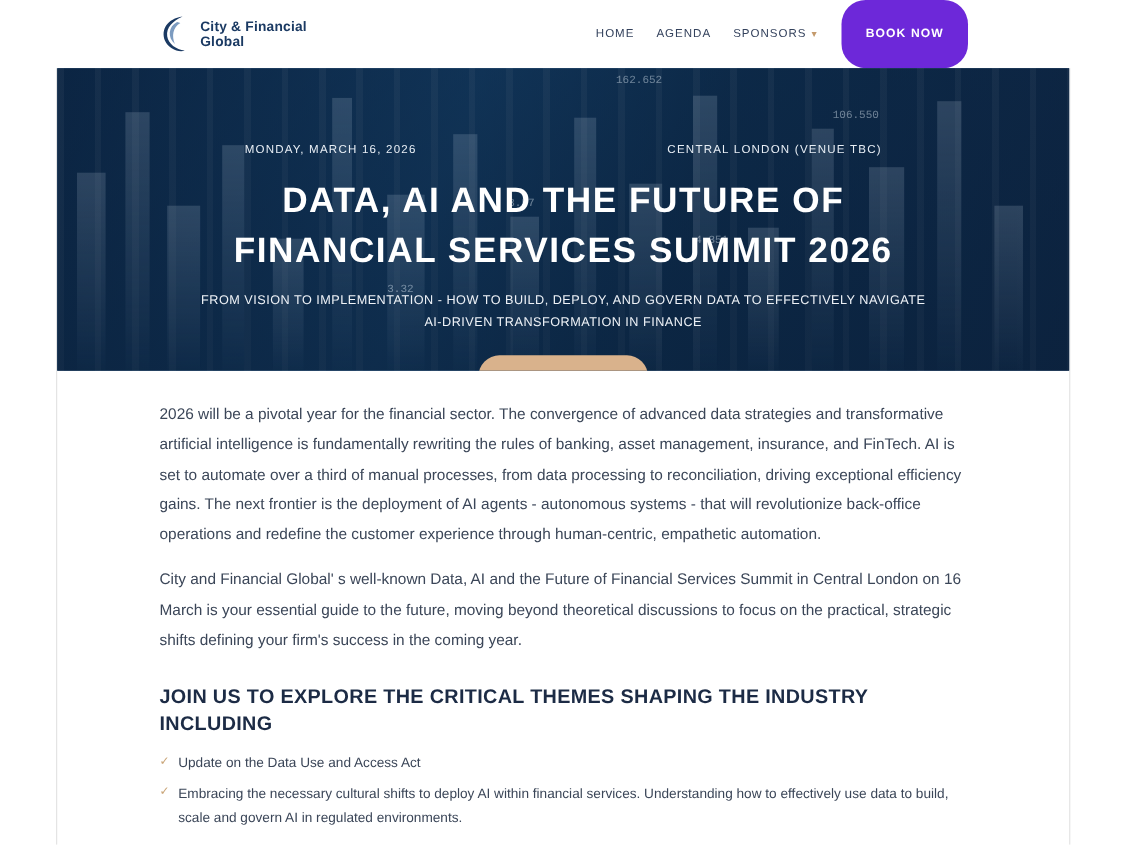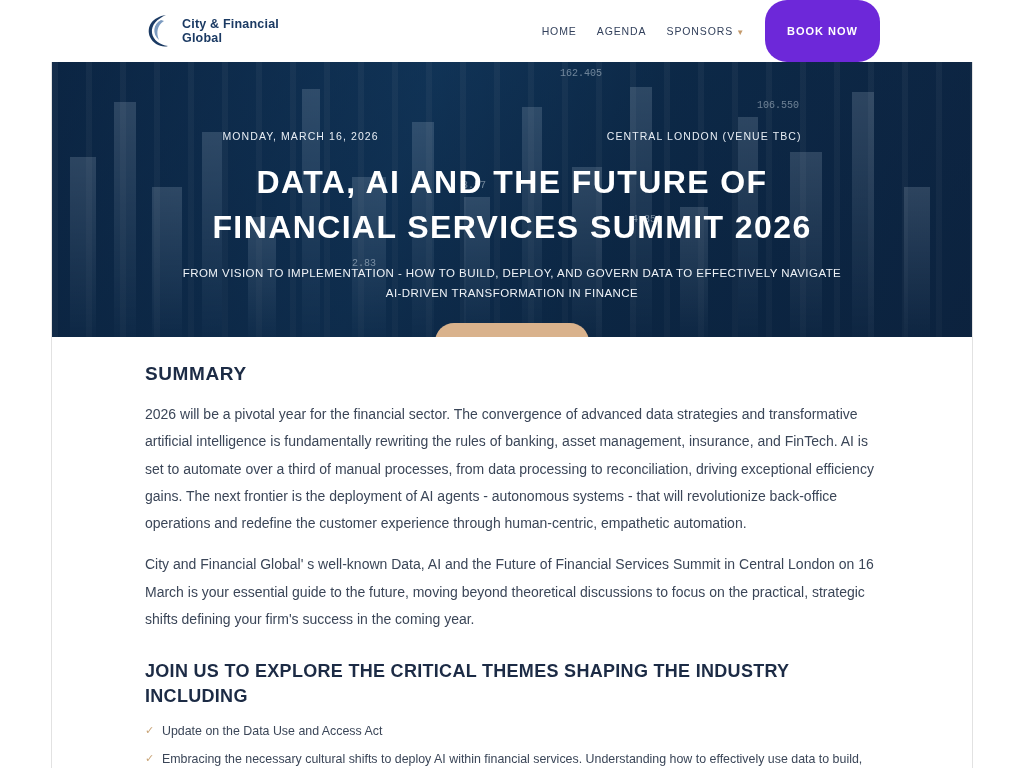--- a/index.html
+++ b/index.html
@@ -250,43 +250,42 @@
       <i style="left:470px; width:20px; height:230px;"></i>
       <i style="left:520px; width:30px; height:170px;"></i>
       <i style="left:578px; width:22px; height:250px;"></i>
       <i style="left:628px; width:28px; height:130px;"></i>
       <i style="left:686px; width:20px; height:220px;"></i>
       <i style="left:738px; width:32px; height:185px;"></i>
       <i style="left:800px; width:22px; height:245px;"></i>
       <i style="left:852px; width:26px; height:150px;"></i>
     </div>
     <div class="hero-ticks">
-      <span style="left:508px; top:6px;">162.405</span>
+      <span style="left:508px; top:6px;">162.652</span>
       <span style="left:705px; top:38px;">106.550</span>
       <span style="left:410px; top:118px;">3.57</span>
       <span style="left:580px; top:152px;">4.351</span>
-      <span style="left:300px; top:196px;">2.83</span>
+      <span style="left:300px; top:196px;">3.32</span>
     </div>
 
     <div class="hero-content">
       <div class="hero-meta">
         <span>MONDAY, MARCH 16, 2026</span>
         <span>CENTRAL LONDON (VENUE TBC)</span>
       </div>
       <div class="hero-title">
         <div>DATA, AI AND THE FUTURE OF</div>
         <div>FINANCIAL SERVICES SUMMIT 2026</div>
       </div>
       <div class="hero-sub">FROM VISION TO IMPLEMENTATION - HOW TO BUILD, DEPLOY, AND GOVERN DATA TO EFFECTIVELY NAVIGATE AI-DRIVEN TRANSFORMATION IN FINANCE</div>
       <button class="view-agenda">VIEW AGENDA</button>
     </div>
   </div>
 
   <div class="content">
-    <h2 class="section-title">SUMMARY</h2>
     <p class="body-text">2026 will be a pivotal year for the financial sector. The convergence of advanced data strategies and transformative artificial intelligence is fundamentally rewriting the rules of banking, asset management, insurance, and FinTech. AI is set to automate over a third of manual processes, from data processing to reconciliation, driving exceptional efficiency gains. The next frontier is the deployment of AI agents - autonomous systems - that will revolutionize back-office operations and redefine the customer  experience through human-centric, empathetic automation.</p>
     <p class="body-text">City and Financial Global' s well-known Data, AI and the Future of Financial Services Summit in Central London on 16 March is your essential guide to the future, moving beyond theoretical discussions to focus on the practical, strategic shifts defining your firm's success in the coming year.</p>
 
     <h2 class="themes-title">JOIN US TO EXPLORE THE CRITICAL THEMES SHAPING THE INDUSTRY INCLUDING</h2>
     <ul class="themes">
       <li>
         <span class="tick">✓</span>
         <span>Update on the Data Use and Access Act</span>
       </li>
       <li>

